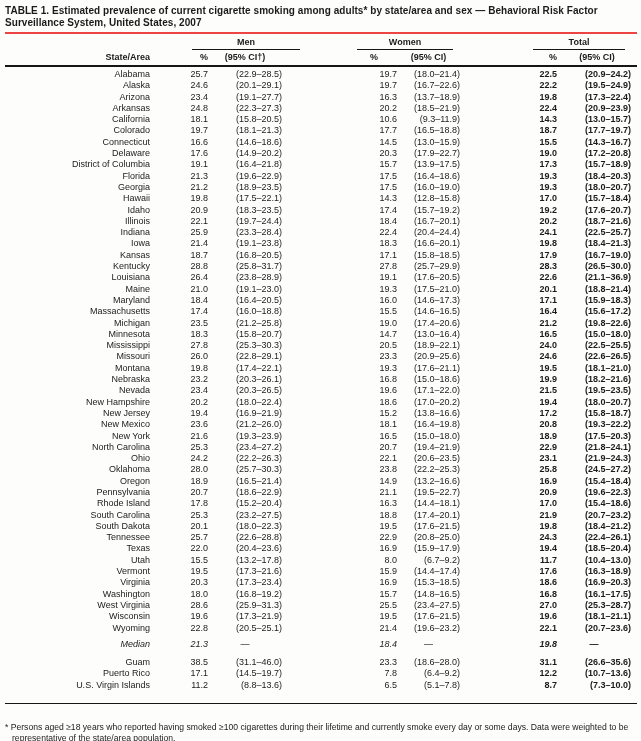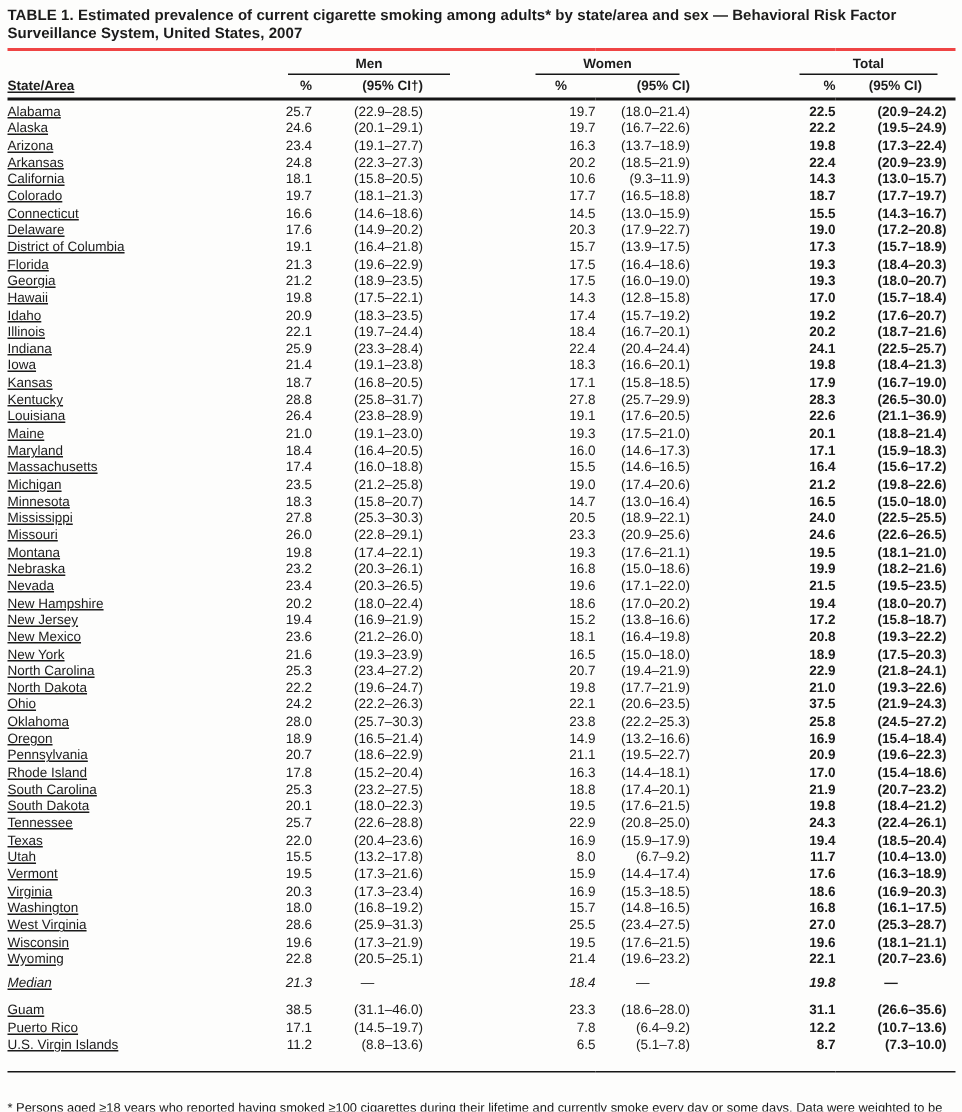--- a/index.html
+++ b/index.html
@@ -37,40 +37,40 @@
   col.c-tci    { width: 80px; }
 
   td {
     font-size: 9px;
     line-height: 11.3px;
     padding: 0;
     white-space: nowrap;
     overflow: visible;
     vertical-align: bottom;
   }
-  td.state { text-align: left; text-decoration: underline; }
+  td.state { text-align: right; }
   td.num   { text-align: right; }
   td.tci   { padding-right: 6px; }
   .total-col { font-weight: bold; }
 
   thead { border-bottom: 2px solid #161616; }
   thead td { font-weight: bold; }
   .group-row td { padding-top: 3px; }
   .grp {
     border-bottom: 1px solid #161616;
     text-align: center;
     font-size: 9px;
     line-height: 11px;
     padding-bottom: 1px;
   }
   .grp-men   { margin-left: 42px; width: 108px; }
   .grp-women { margin-left: 75px; width: 96px; }
   .grp-total { margin-left: 73px; width: 92px; }
   .sub-row td { padding: 2px 0 2px; line-height: 11px; }
-  .sub-row td.cihead { text-align: right; }
+  .sub-row td.cihead { text-align: center; }
   .sub-row td.w-pct { padding-right: 19px; }
   .sub-row td.tci { text-align: center; }
 
   #state-rows tr:first-child td { padding-top: 2px; }
 
   #median-body td {
     padding-top: 5px;
     padding-bottom: 4px;
     font-style: italic;
   }
@@ -428,35 +428,26 @@
         <tr>
           <td class="state">North Carolina</td>
           <td class="num">25.3</td>
           <td class="num">(23.4–27.2)</td>
           <td class="num">20.7</td>
           <td class="num">(19.4–21.9)</td>
           <td class="num total-col">22.9</td>
           <td class="num total-col tci">(21.8–24.1)</td>
         </tr>
         <tr>
-          <td class="state">North Dakota</td>
-          <td class="num">22.2</td>
-          <td class="num">(19.6–24.7)</td>
-          <td class="num">19.8</td>
-          <td class="num">(17.7–21.9)</td>
-          <td class="num total-col">21.0</td>
-          <td class="num total-col tci">(19.3–22.6)</td>
-        </tr>
-        <tr>
           <td class="state">Ohio</td>
           <td class="num">24.2</td>
           <td class="num">(22.2–26.3)</td>
           <td class="num">22.1</td>
           <td class="num">(20.6–23.5)</td>
-          <td class="num total-col">37.5</td>
+          <td class="num total-col">23.1</td>
           <td class="num total-col tci">(21.9–24.3)</td>
         </tr>
         <tr>
           <td class="state">Oklahoma</td>
           <td class="num">28.0</td>
           <td class="num">(25.7–30.3)</td>
           <td class="num">23.8</td>
           <td class="num">(22.2–25.3)</td>
           <td class="num total-col">25.8</td>
           <td class="num total-col tci">(24.5–27.2)</td>

